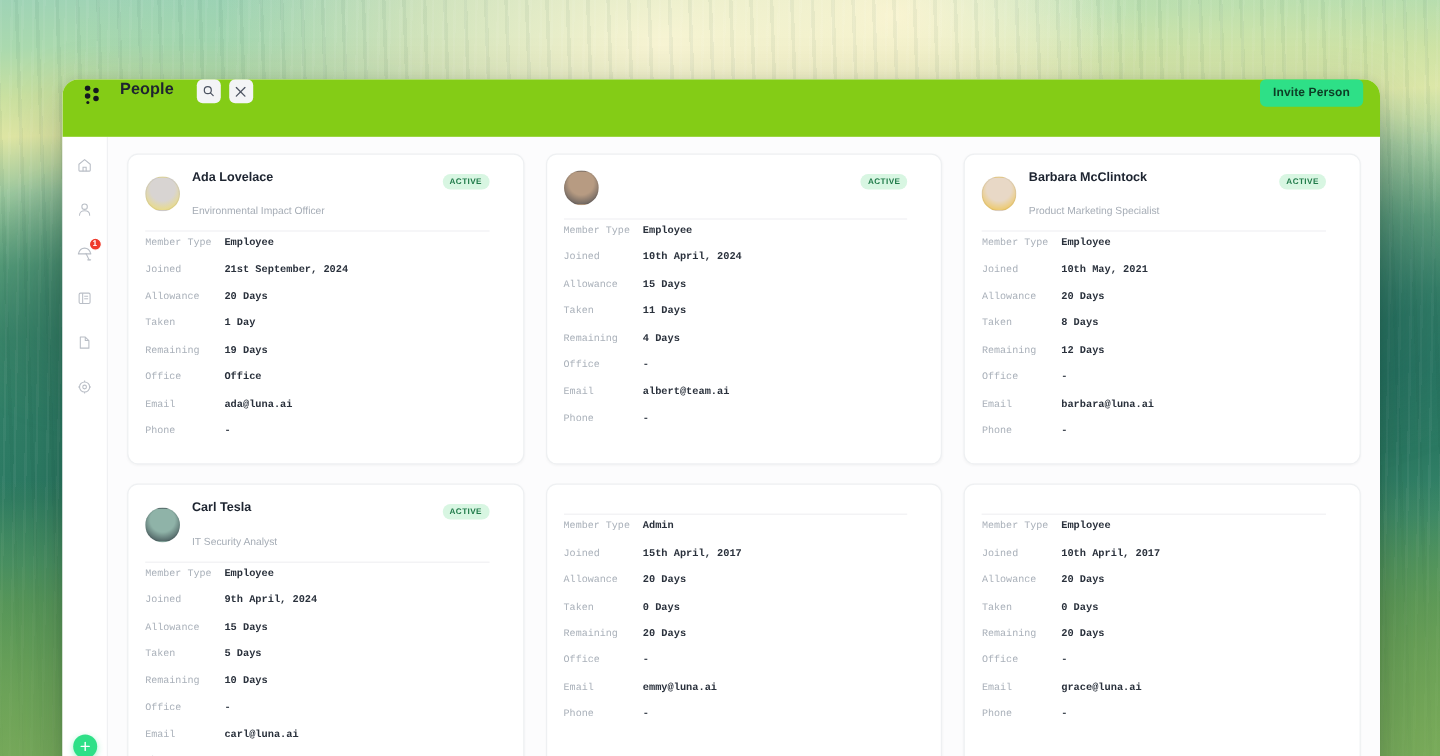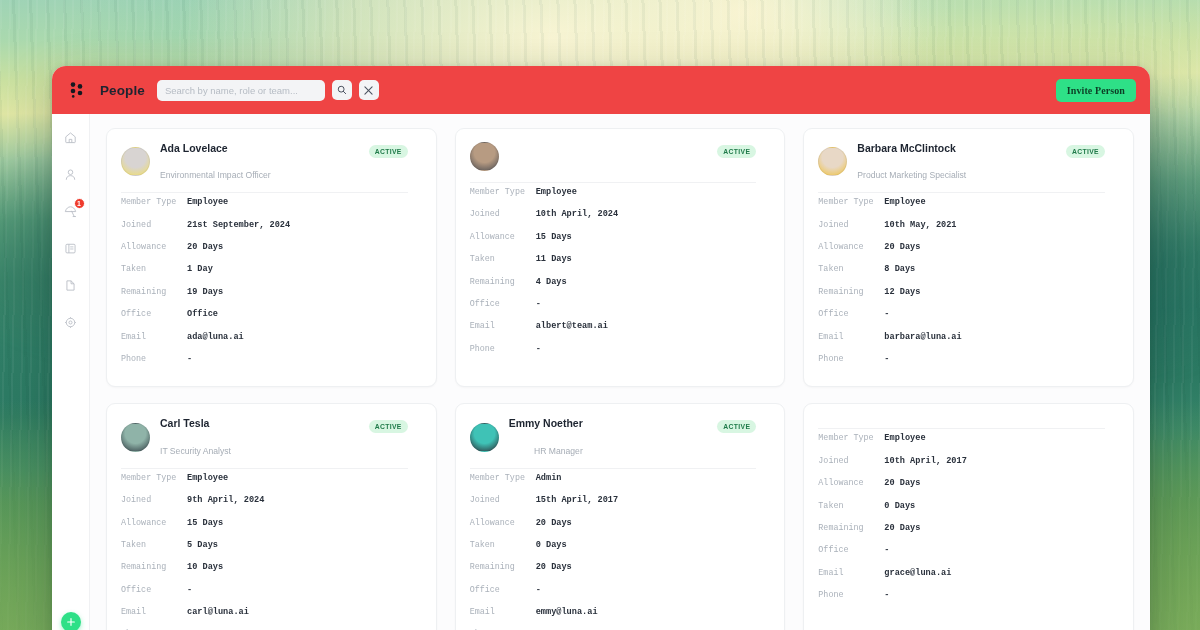--- a/index.html
+++ b/index.html
@@ -60,23 +60,23 @@
     box-shadow: 0 16px 48px rgba(12,40,30,0.26), 0 2px 10px rgba(12,40,30,0.12);
     overflow: hidden;
     display: flex;
     flex-direction: column;
   }
   
   .topbar {
     height: 48px;
     flex: 0 0 48px;
     display: flex;
-    align-items: center;
+    align-items: flex-start;
     padding: 0 14px 0 12px;
-    background: #ef4444;
+    background: #84cc16;
     position: relative;
     z-index: 5;
   }
   .logo {
     width: 26px; height: 26px;
     display:flex; align-items:center; justify-content:center;
     flex: 0 0 26px;
     margin-right: 10px;
   }
   .page-title {
@@ -112,21 +112,21 @@
   .invite-btn {
     margin-left: auto;
     background: #2ee087;
     color: #0d3d25;
     border: none;
     border-radius: 5px;
     font-size: 10px;
     font-weight: 700;
     padding: 6px 11px;
     cursor: pointer;
-    font-family: Liberation Serif, serif;
+    font-family: Liberation Sans, sans-serif;
     letter-spacing: 0.1px;
   }
 
   
   .body-row { display:flex; flex: 1 1 auto; min-height: 0; }
 
   
   .sidebar {
     width: 38px;
     flex: 0 0 38px;
@@ -213,21 +213,20 @@
     font-size: 10.5px;
     font-weight: 700;
     color: #1d2430;
     line-height: 1.25;
   }
   .person-role {
     font-size: 8.6px;
     color: #a6adb6;
     line-height: 1.3;
     margin-top: 15px;
-    text-align: right;
   }
   .status-badge {
     margin-left: auto;
     align-self: flex-start;
     margin-top: 3px;
     background: #d8f6e2;
     color: #1f7a49;
     font-size: 6.8px;
     font-weight: 700;
     letter-spacing: 0.35px;
@@ -273,21 +272,20 @@
     <div class="logo">
       <svg width="15" height="16" viewBox="0 0 15 16">
         <circle cx="3" cy="2.6" r="2.3" fill="#14181f"></circle>
         <circle cx="10" cy="4.4" r="2.3" fill="#14181f"></circle>
         <circle cx="3" cy="9" r="2.3" fill="#14181f"></circle>
         <circle cx="10" cy="11" r="2.3" fill="#14181f"></circle>
         <circle cx="3.2" cy="14.4" r="1.3" fill="#14181f"></circle>
       </svg>
     </div>
     <div class="page-title">People</div>
-    <input class="search-input" type="text" placeholder="Search by name, role or team..." style="">
     <button class="icon-btn">
       <svg width="10" height="10" viewBox="0 0 12 12">
         <circle cx="5" cy="5" r="3.5" fill="none" stroke="#4b5260" stroke-width="1.2"></circle>
         <line x1="7.6" y1="7.6" x2="10.4" y2="10.4" stroke="#4b5260" stroke-width="1.2" stroke-linecap="round"></line>
       </svg>
     </button>
     <button class="icon-btn">
       <svg width="9" height="9" viewBox="0 0 10 10">
         <line x1="1" y1="1" x2="9" y2="9" stroke="#4b5260" stroke-width="1.2" stroke-linecap="round"></line>
         <line x1="9" y1="1" x2="1" y2="9" stroke="#4b5260" stroke-width="1.2" stroke-linecap="round"></line>
@@ -527,28 +525,20 @@
                 <div class="row-value">carl@luna.ai</div>
               </div>
               <div class="row">
                 <div class="row-label">Phone</div>
                 <div class="row-value dash">-</div>
               </div>
             </div>
   </div>
 
   <div class="card">
-    <div class="card-head">
-      <div class="avatar" style="background: radial-gradient(circle at 50% 34%, rgb(63, 194, 182) 0%, rgb(63, 194, 182) 46%, rgb(43, 43, 51) 100%);"></div>
-      <div>
-        <div class="person-name">Emmy Noether</div>
-        <div class="person-role">HR Manager</div>
-      </div>
-      <div class="status-badge">ACTIVE</div>
-    </div>
     <div class="divider"></div>
     <div class="rows">
               <div class="row">
                 <div class="row-label">Member Type</div>
                 <div class="row-value">Admin</div>
               </div>
               <div class="row">
                 <div class="row-label">Joined</div>
                 <div class="row-value">15th April, 2017</div>
               </div>

